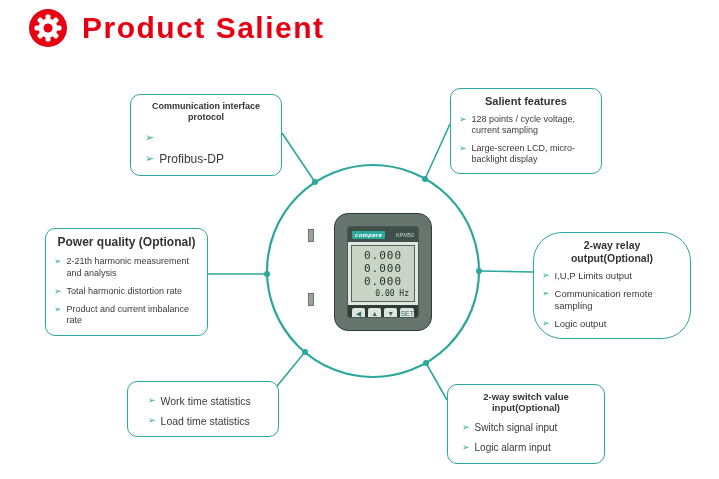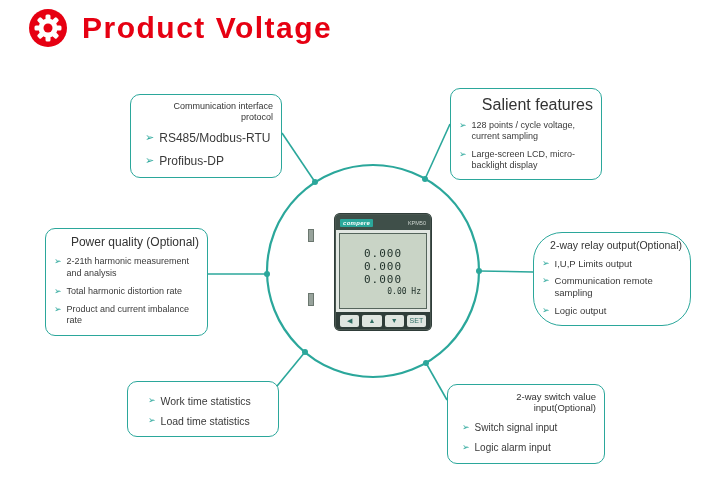--- a/index.html
+++ b/index.html
@@ -17,31 +17,31 @@
 
   
   svg.lines { position:absolute; left:0; top:0; z-index:1; }
 
   
   .box {
     position:absolute; z-index:3; background:#ffffff;
     border:1.5px solid #2ba79b; border-radius:10px;
     padding:6px 8px 8px 8px; color:#333;
   }
-  .box-title { text-align:right; color:#333; line-height:1.2; }
+  .box-title { text-align:center; color:#333; line-height:1.2;font-weight:bold; }
   .item { display:flex; gap:5px; align-items:flex-start; color:#3a3a3a; line-height:1.25; }
   .bullet { color:#2ba79b; flex:0 0 auto; font-size:9px; line-height:inherit; }
 
   #box-communication { left:130px; top:94px; width:152px; }
   #box-communication .box-title { font-size:9px; }
   #box-communication .item { font-size:12px; margin-top:8px; padding-left:6px; }
   #box-communication .bullet { font-size:11px; }
 
   #box-salient { left:450px; top:88px; width:152px; }
-  #box-salient .box-title { font-size:16px; }
+  #box-salient .box-title { font-size:11px; }
   #box-salient .item { font-size:9px; margin-top:6px; }
 
   #box-power-quality { left:45px; top:228px; width:163px; }
   #box-power-quality .box-title { font-size:12px; }
   #box-power-quality .item { font-size:9px; margin-top:7px; }
 
   #box-relay-output { left:533px; top:232px; width:158px;border-radius:29px; }
   #box-relay-output .box-title { font-size:10.5px; }
   #box-relay-output .item { font-size:9.5px; margin-top:6px; }
 
@@ -50,21 +50,21 @@
   #box-time-statistics .item { font-size:10.5px; margin-top:7px; padding-left:12px; }
 
   #box-switch-input { left:447px; top:384px; width:158px; }
   #box-switch-input .box-title { font-size:9.5px; }
   #box-switch-input .item { font-size:10px; margin-top:8px; padding-left:6px; }
 
   
   .device { position:absolute; z-index:2; left:314px; top:213px; width:118px; height:118px; }
   .device-frame {
     position:absolute; inset:0; background:#66756d;
-    border:1px solid #2f3d39; border-radius:6px; padding:0;margin-left:20px;
+    border:1px solid #2f3d39; border-radius:14px; padding:12px;margin-left:20px;
   }
   .device-face {
     background:#e2e7e2; height:100%; border-radius:2px; border:1px solid #4a5751;
     display:flex; flex-direction:column; overflow:hidden;
   }
   .device-top { height:15px; background:#3f4f49; display:flex; align-items:center; justify-content:space-between; padding:0 4px; flex:0 0 auto; }
   .brand { background:#2ba79b; color:#fff; font-size:6px; font-style:italic; font-weight:bold; padding:1px 3px; border-radius:1px; letter-spacing:.3px; }
   .model { color:#cdd5d0; font-size:5.5px; }
   .lcd {
     flex:1; margin:3px; background:#c9d4c6; border:1px solid #55655c; padding:3px 5px;
@@ -92,21 +92,21 @@
         <rect x="-2.5" y="-13.5" width="5" height="6" rx="1.5" transform="rotate(90)"></rect>
         <rect x="-2.5" y="-13.5" width="5" height="6" rx="1.5" transform="rotate(135)"></rect>
         <rect x="-2.5" y="-13.5" width="5" height="6" rx="1.5" transform="rotate(180)"></rect>
         <rect x="-2.5" y="-13.5" width="5" height="6" rx="1.5" transform="rotate(225)"></rect>
         <rect x="-2.5" y="-13.5" width="5" height="6" rx="1.5" transform="rotate(270)"></rect>
         <rect x="-2.5" y="-13.5" width="5" height="6" rx="1.5" transform="rotate(315)"></rect>
         <circle r="9.5" fill="#ffffff"></circle>
         <circle r="4.5" fill="#e60012"></circle>
       </g>
     </svg>
-    <h1>Product Voltage</h1>
+    <h1>Product Salient</h1>
   </div>
 
   <svg class="lines" width="719" height="479" viewBox="0 0 719 479">
     <circle cx="373" cy="271" r="106" fill="#ffffff" stroke="#2ba79b" stroke-width="2.2"></circle>
     <g stroke="#2ba79b" stroke-width="1.6">
       <line x1="282" y1="133" x2="315" y2="182"></line>
       <line x1="450" y1="124" x2="425" y2="179"></line>
       <line x1="198" y1="274" x2="267" y2="274"></line>
       <line x1="533" y1="272" x2="479" y2="271"></line>
       <line x1="273" y1="391" x2="305" y2="352"></line>
@@ -144,21 +144,20 @@
           <span class="device-btn">SET</span>
         </div>
       </div>
     </div>
   </div>
 
   <div class="box" id="box-communication">
     <div class="box-title">Communication interface protocol</div>
     <div class="item">
       <span class="bullet">➢</span>
-      <span>RS485/Modbus-RTU</span>
     </div>
     <div class="item">
       <span class="bullet">➢</span>
       <span>Profibus-DP</span>
     </div>
   </div>
 
   <div class="box" id="box-salient">
     <div class="box-title">Salient features</div>
     <div class="item">

